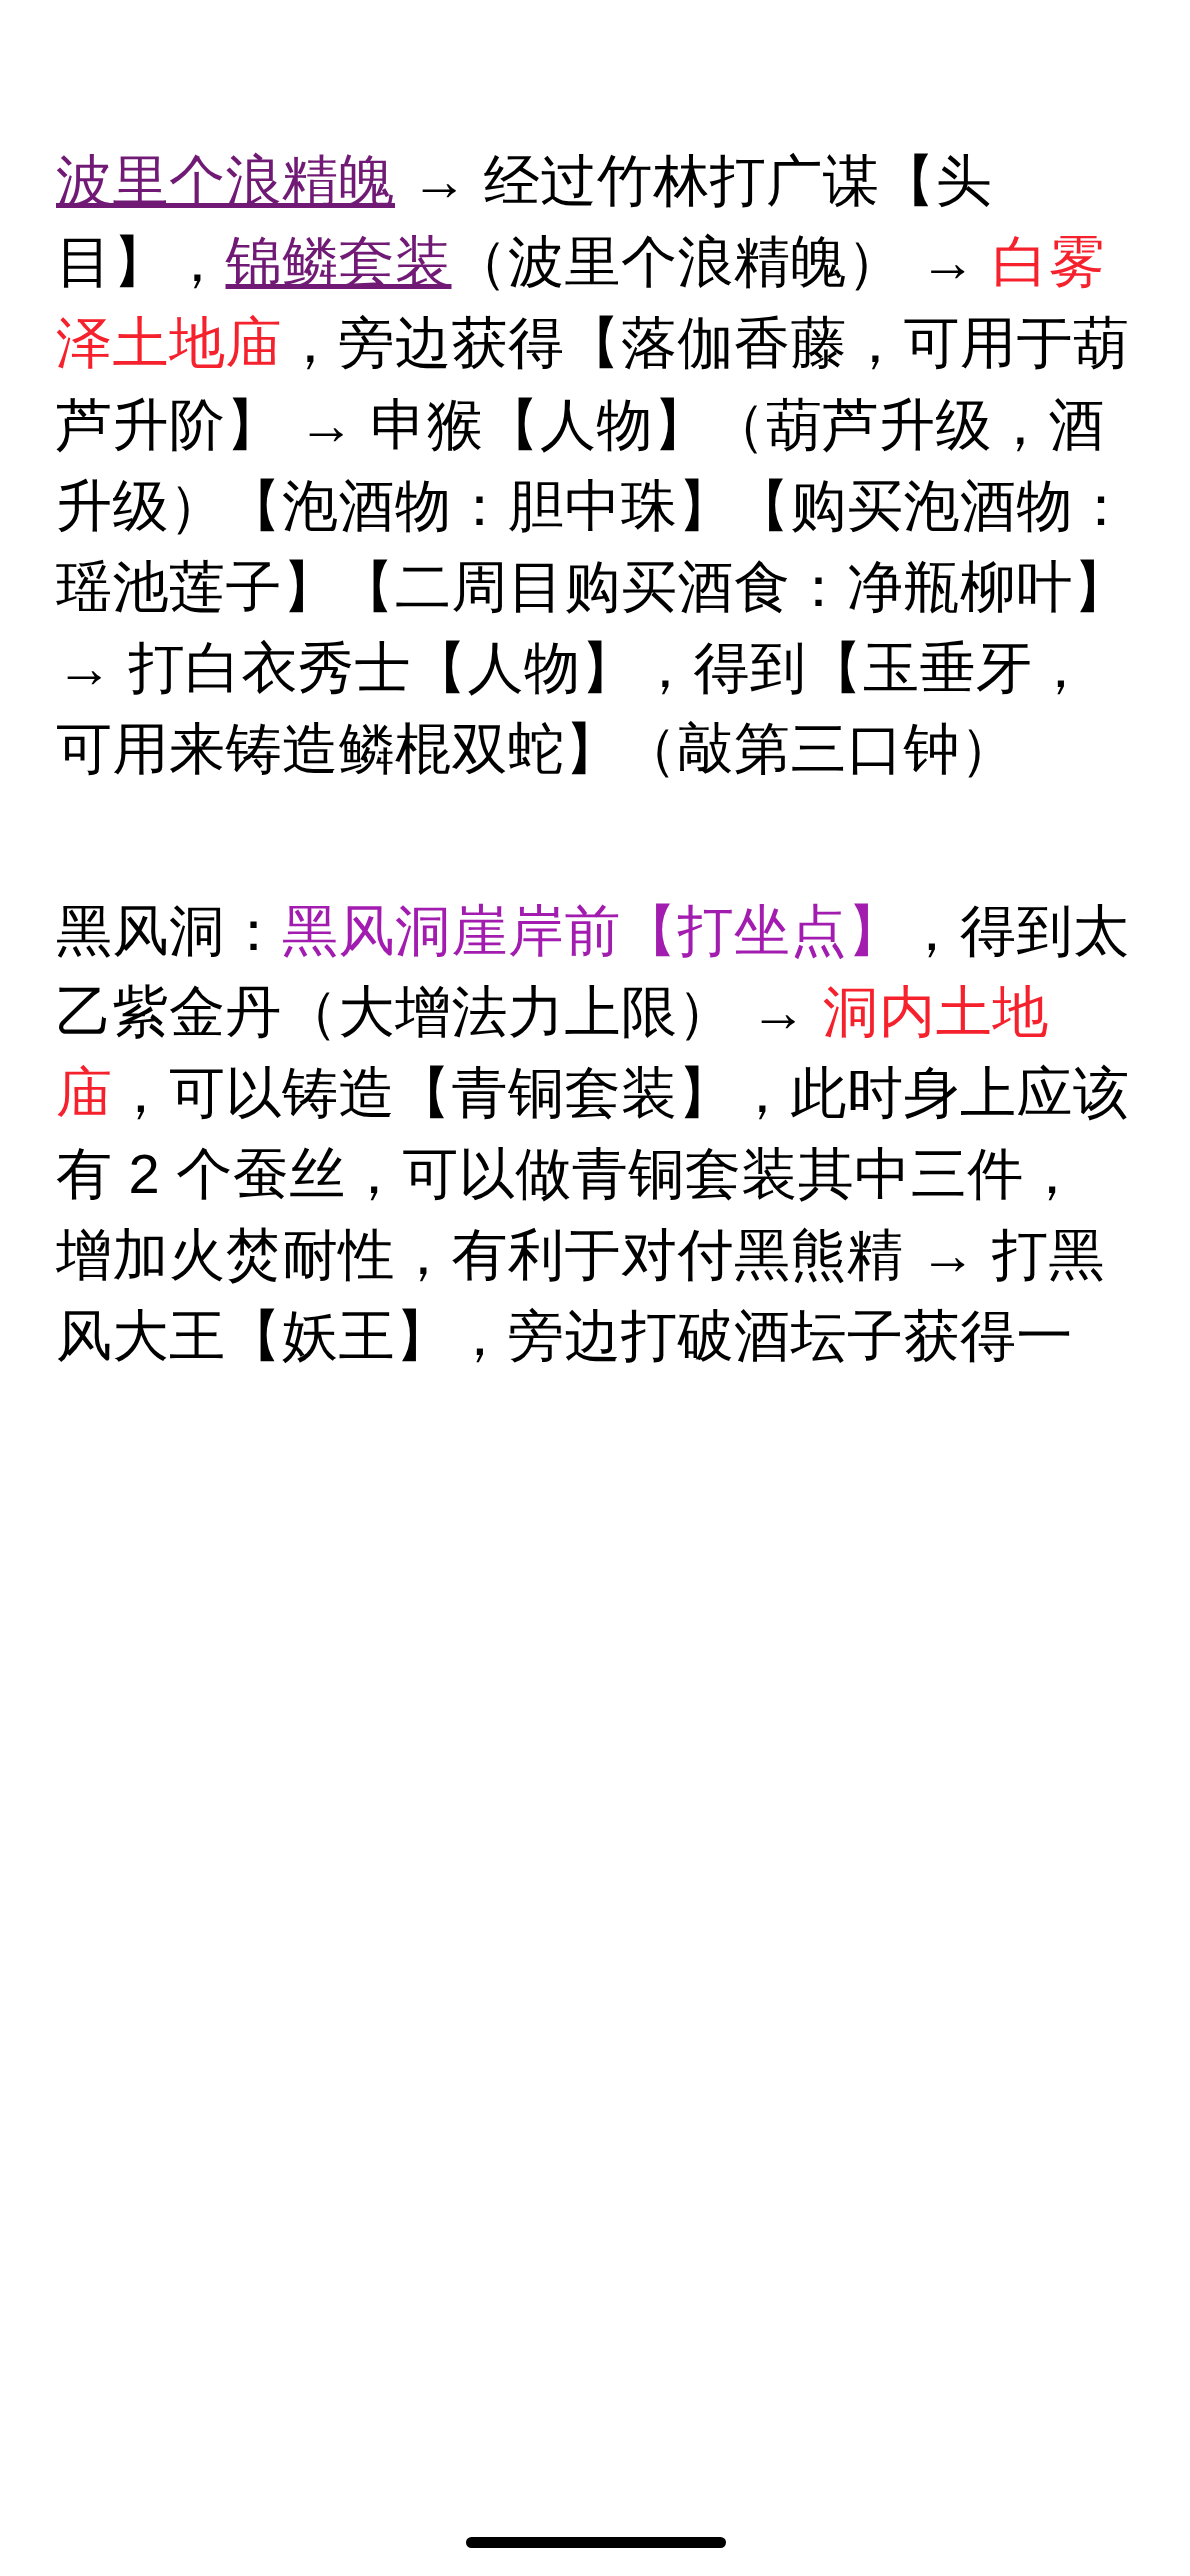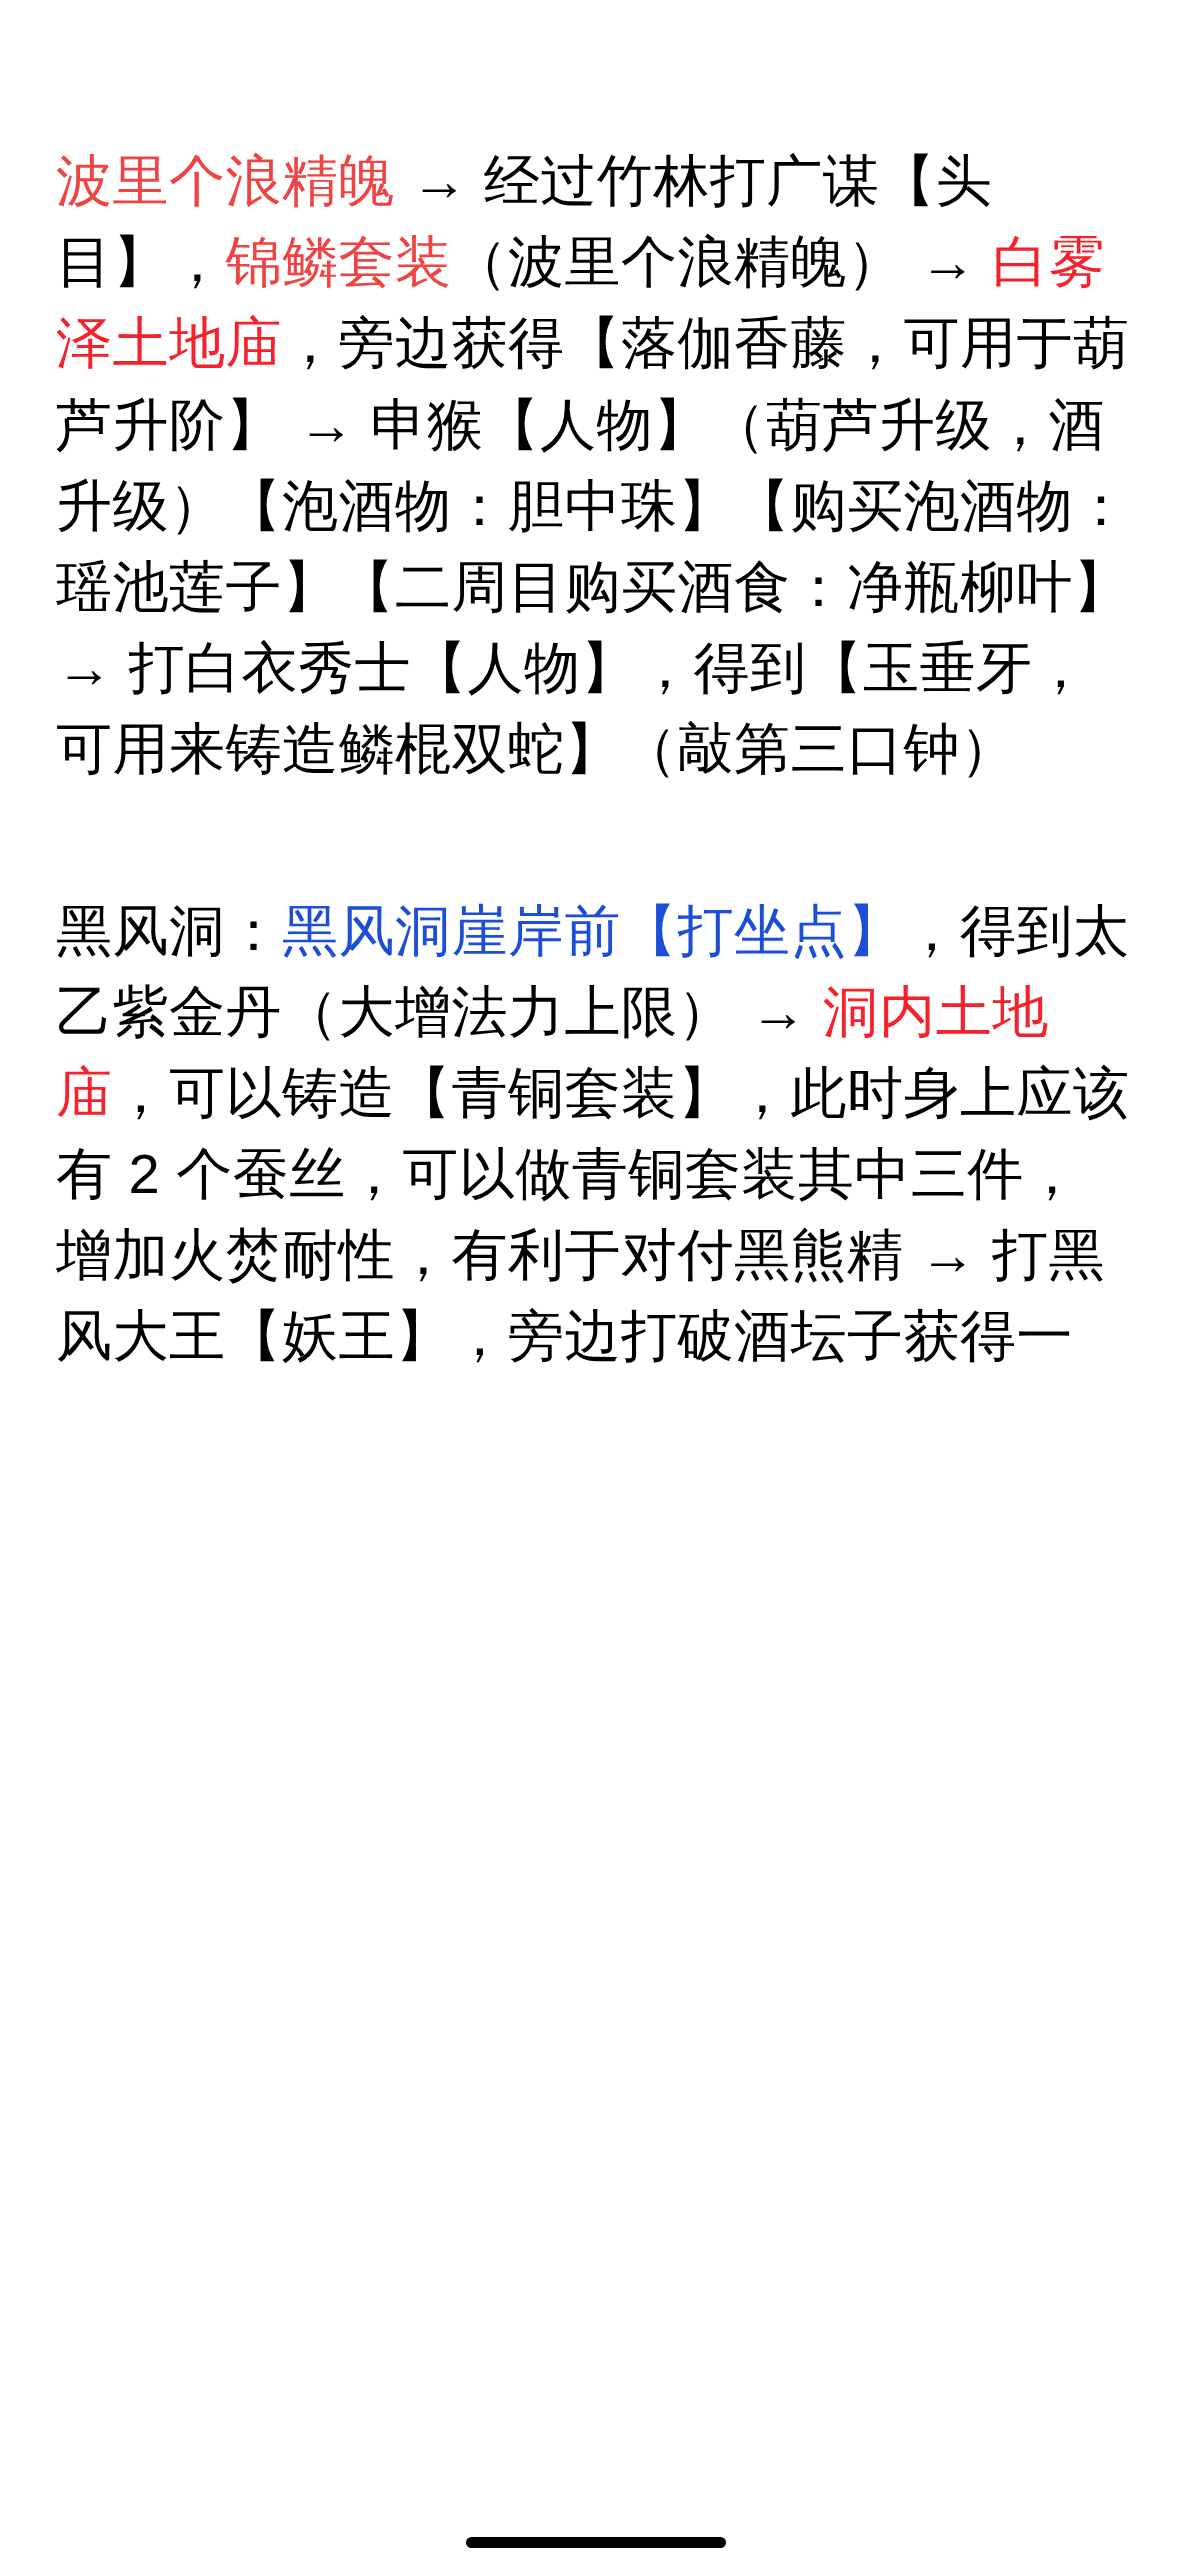--- a/index.html
+++ b/index.html
@@ -26,23 +26,23 @@
     font-size: 56px;
     line-height: 1.45;
     letter-spacing: 0.5px;
     text-align: left;
     margin: 0 0 100px 0;
     word-break: break-all;
   }
   .para:last-of-type {
     margin-bottom: 0;
   }
-  .t-blue  { color: #ef4444; }
+  .t-blue  { color: #701a75; text-decoration: underline; }
   .t-red   { color: #f5222d; }
-  .t-green { color: #1d4ed8; text-align: right; }
+  .t-green { color: #a21caf; text-align: right; }
   .t-black { color: #000000; }
   .home-indicator {
     position: absolute;
     left: 50%;
     transform: translateX(-50%);
     bottom: 28px;
     width: 260px;
     height: 11px;
     border-radius: 5.6px;
     background: #000000;

